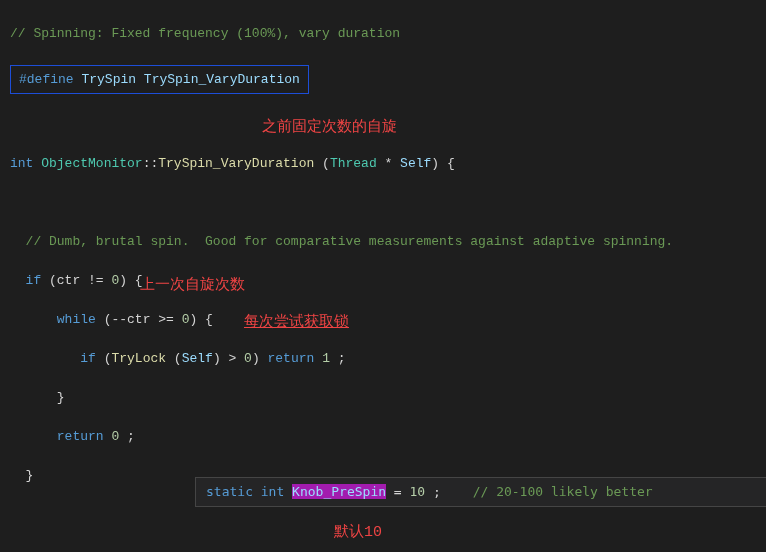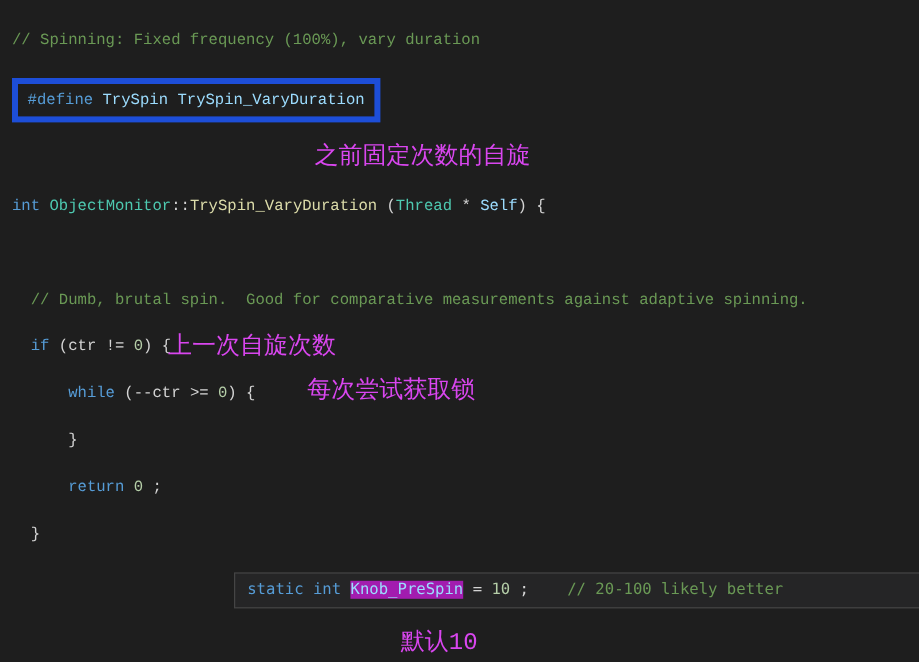--- a/index.html
+++ b/index.html
@@ -23,30 +23,30 @@
   .comment { color: #6a9955; }
   .keyword { color: #569cd6; }
   .type { color: #569cd6; }
   .classname { color: #4ec9b0; }
   .funcname { color: #dcdcaa; }
   .ident { color: #9cdcfe; }
   .num { color: #b5cea8; }
   .punc { color: #d4d4d4; }
   .cursor { border-right: 1px solid #aeafad; }
   .define-box {
-    border: 5px solid #1d4ed8;
+    border: 1px solid #1d4ed8;
     background: #1e1e1e;
     display: inline-block;
     padding: 4px 8px;
     margin: 2px 0;
   }
   .anno {
-    color: #d946ef;
+    color: #ef4444;
     position: absolute;
-    font-size: 20px;
+    font-size: 15px;
   }
   .tooltip {
     position: absolute;
     background: #252526;
     border: 1px solid #454545;
     padding: 4px 10px;
     font-family: Consolas, monospace;
     font-size: 13px;
     color: #d4d4d4;
   }
@@ -58,20 +58,21 @@
 
 <div class="editor">
 <span class="line"><span class="comment">// Spinning: Fixed frequency (100%), vary duration</span></span>
 <span class="line"><span class="define-box"><span class="keyword">#define</span> <span class="ident">TrySpin</span> <span class="ident">TrySpin_VaryDuration</span></span></span>
 <span class="line"></span>
 <span class="line"><span class="type">int</span> <span class="classname">ObjectMonitor</span><span class="punc">::</span><span class="funcname">TrySpin_VaryDuration</span><span> (</span><span class="classname">Thread</span><span> * </span><span class="ident">Self</span><span>) {</span></span>
 <span class="line"></span>
 <span class="line"><span class="comment">  // Dumb, brutal spin.  Good for comparative measurements against adaptive spinning.</span></span>
 <span class="line"><span class="keyword">  if</span><span> (ctr != </span><span class="num">0</span><span>) {</span></span>
 <span class="line"><span class="keyword">      while</span><span> (--ctr &gt;= </span><span class="num">0</span><span>) {</span></span>
+<span class="line"><span class="keyword">         if</span><span> (</span><span class="funcname">TryLock</span><span> (</span><span class="ident">Self</span><span>) &gt; </span><span class="num">0</span><span>) </span><span class="keyword">return</span><span> </span><span class="num">1</span><span> ;</span></span>
 <span class="line"><span>      }</span></span>
 <span class="line"><span class="keyword">      return</span><span> </span><span class="num">0</span><span> ;</span></span>
 <span class="line"><span>  }</span></span>
 
 
 
 
 
 
 
@@ -80,18 +81,18 @@
 
 
 
 
 
 
 </div>
 
 <div class="anno" style="top:117px; left:262px;">之前固定次数的自旋</div>
 <div class="anno" style="top:275px; left:140px;">上一次自旋次数</div>
-<div class="anno" style="top:312px; left:256px;">每次尝试获取锁</div>
+<div class="anno" style="top:312px; left:244px;text-decoration:underline;">每次尝试获取锁</div>
 <div class="anno" style="top:522px; left:334px;">默认10</div>
 
 <div class="tooltip" style="top:477px; left:195px; width:552px;">
 <span class="keyword">static</span><span class="type"> int </span><span class="sel ident">Knob_PreSpin</span><span>            = </span><span class="num">10</span><span> ;</span><span class="tcomment">      // 20-100 likely better</span>
 </div>
 
 </body></html>

